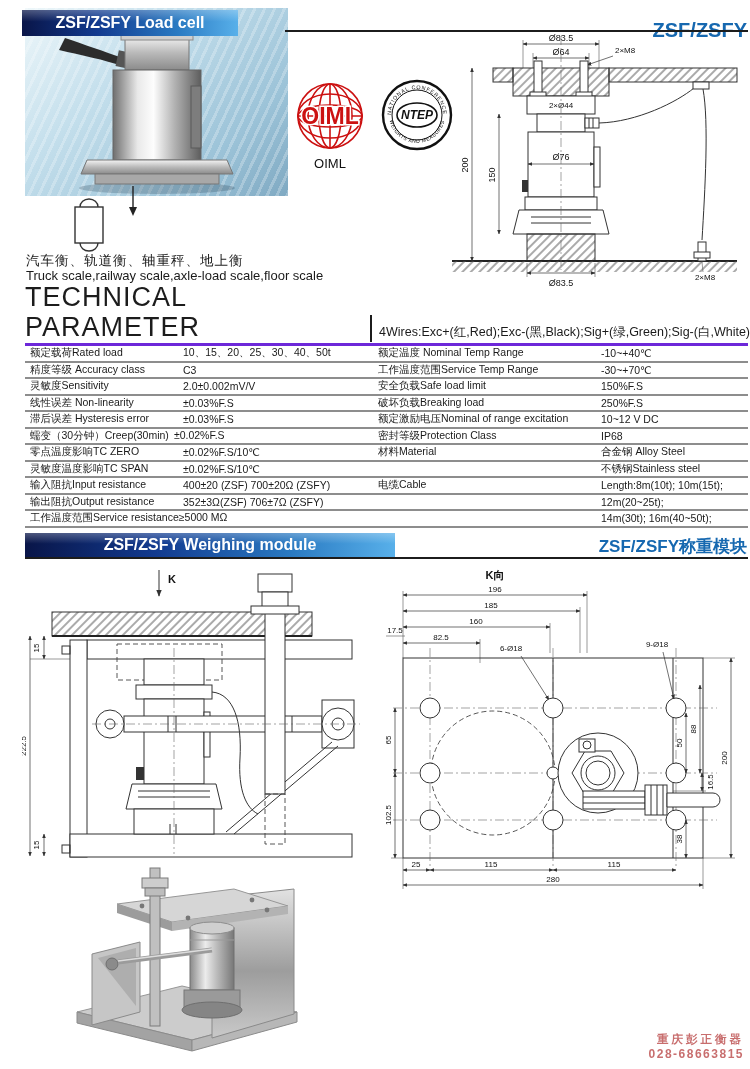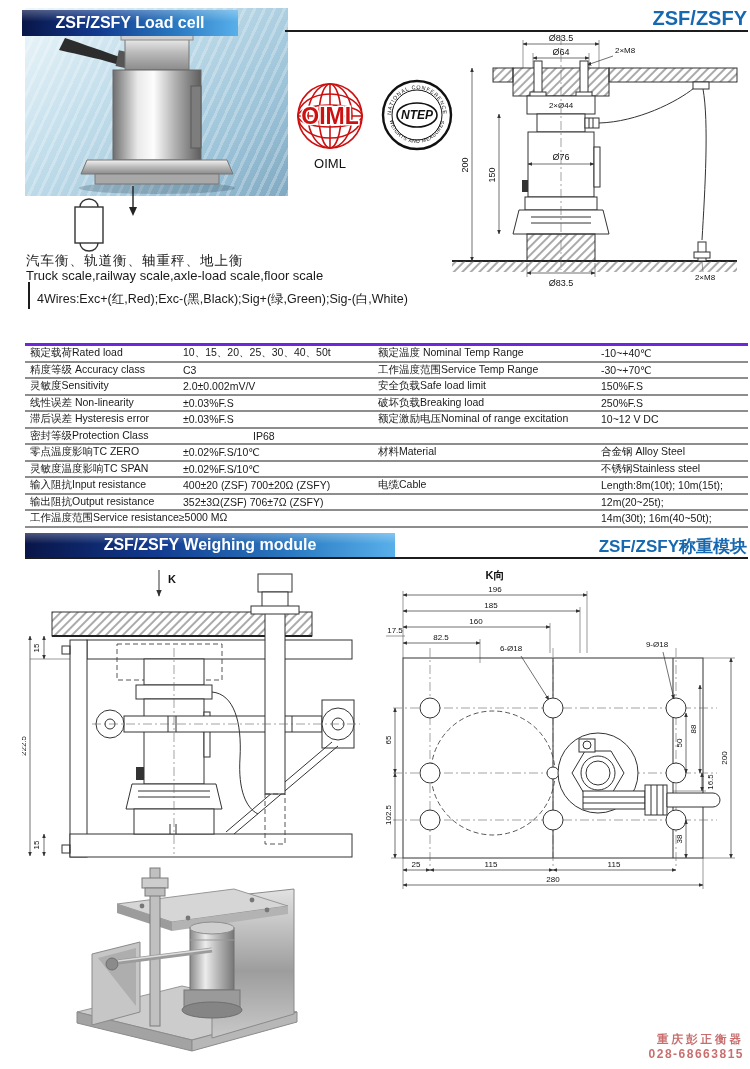--- a/index.html
+++ b/index.html
@@ -89,21 +89,21 @@
     <rect x="88" y="62" width="88" height="90" fill="url(#mh)" stroke="#666"></rect>
     <rect x="166" y="78" width="10" height="62" fill="#7d7d7d" stroke="#5a5a5a"></rect>
     <polygon points="62,152 202,152 208,166 56,166" fill="url(#mv)" stroke="#777"></polygon>
     <rect x="70" y="166" width="124" height="10" fill="#a8a8a8" stroke="#777"></rect>
   </svg>
 </div>
 
 <div class="banner" style="left:22px; top:10px; width:216px; height:26px; font-size:16px;">
   <span>ZSF/ZSFY  Load cell</span>
 </div>
-<div class="model-title" style="right:3px; top:7px; font-size:20px;">ZSF/ZSFY</div>
+<div class="model-title" style="right:3px; top:19px; font-size:20px;">ZSF/ZSFY</div>
 <div class="rule" style="left:285px; top:30px; width:463px;"></div>
 
 <svg class="abs" style="left:126px; top:186px;" width="14" height="30" viewBox="0 0 14 30">
   <line x1="7" y1="0" x2="7" y2="22" stroke="#222" stroke-width="1.4"></line>
   <polygon points="3,21 11,21 7,30" fill="#222"></polygon>
 </svg>
 <svg class="abs" style="left:72px; top:197px;" width="34" height="56" viewBox="0 0 34 56">
   <rect x="3" y="10" width="28" height="36" fill="none" stroke="#333" stroke-width="1.4"></rect>
   <path d="M8,10 A9,8 0 0 1 26,10" fill="none" stroke="#333" stroke-width="1.4"></path>
   <path d="M8,46 A9,8 0 0 0 26,46" fill="none" stroke="#333" stroke-width="1.4"></path>
@@ -212,20 +212,21 @@
   <line class="dim" x1="90" y1="243" x2="158" y2="243" marker-start="url(#a1)" marker-end="url(#a1)"></line>
   <text class="d" x="124" y="256" text-anchor="middle">Ø83.5</text>
 
   <line class="cl" x1="124" y1="6" x2="124" y2="240"></line>
 </svg>
 
 <div class="apps-cn">汽车衡、轨道衡、轴重秤、地上衡</div>
 <div class="apps-en">Truck scale,railway scale,axle-load scale,floor scale</div>
 
 <div class="head-row">
+  <span class="head-big">TECHNICAL PARAMETER</span>
   <span class="head-pipe"></span>
   <span class="head-note">4Wires:Exc+(红,Red);Exc-(黑,Black);Sig+(绿,Green);Sig-(白,White)</span>
 </div>
 
 <div class="spec">
   <div class="srow">
     <span class="c1">额定载荷Rated load</span>
     <span class="c2">10、15、20、25、30、40、50t</span>
     <span class="c3">额定温度 Nominal Temp Range</span>
     <span class="c4">-10~+40℃</span>
@@ -248,20 +249,24 @@
     <span class="c3">破坏负载Breaking load</span>
     <span class="c4">250%F.S</span>
   </div>
   <div class="srow">
     <span class="c1">滞后误差 Hysteresis error</span>
     <span class="c2">±0.03%F.S</span>
     <span class="c3">额定激励电压Nominal of range excitation</span>
     <span class="c4">10~12 V DC</span>
   </div>
   <div class="srow">
+    <span class="merge2">
+      <span>蠕变（30分钟）Creep(30min)</span>
+      <span class="gap">±0.02%F.S</span>
+    </span>
     <span class="c3">密封等级Protection Class</span>
     <span class="c4">IP68</span>
   </div>
   <div class="srow">
     <span class="c1">零点温度影响TC ZERO</span>
     <span class="c2">±0.02%F.S/10℃</span>
     <span class="c3">材料Material</span>
     <span class="c4">合金钢 Alloy Steel</span>
   </div>
   <div class="srow">

